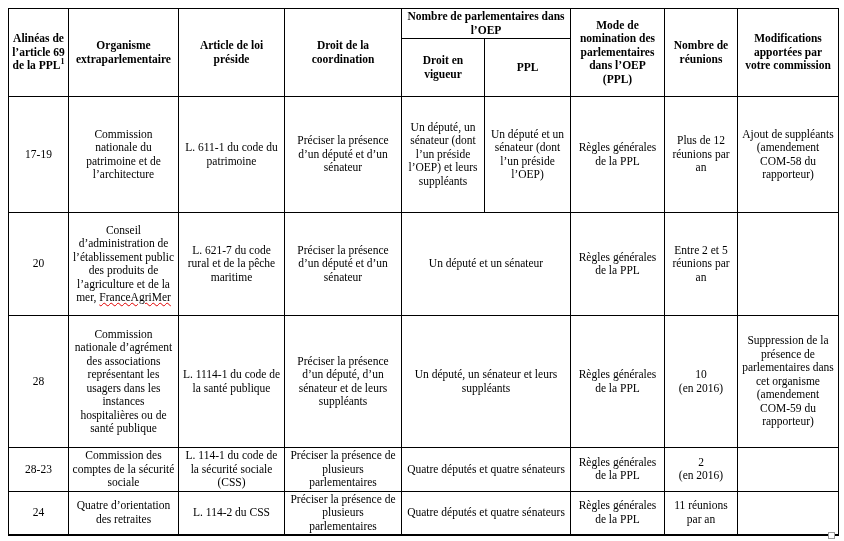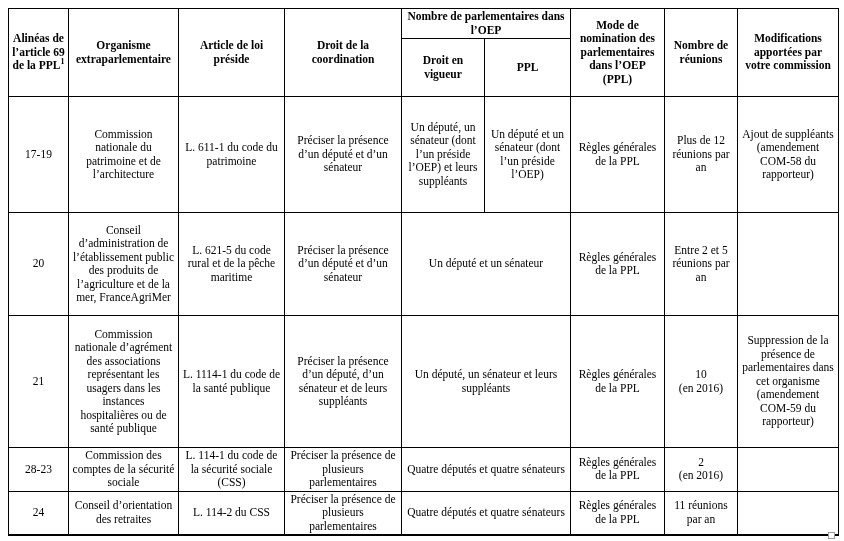--- a/index.html
+++ b/index.html
@@ -24,20 +24,21 @@
     border: 1px solid #000000;
     padding: 1px 3px;
     vertical-align: middle;
     overflow: hidden;
     word-wrap: break-word;
   }
   .oep th { font-weight: bold; }
   .bold { font-weight: normal; }
   .preline { white-space: pre-line; }
   .spellcheck {
+    text-decoration: underline;
     text-decoration-style: wavy;
     text-decoration-color: #e00000;
     text-decoration-thickness: 1px;
   }
   sup { font-size: 8px; line-height: 0; }
   tr.r-h1 { height: 30px; }
   tr.r-h2 { height: 58px; }
   tr.r-1 { height: 116px; }
   tr.r-2 { height: 103px; }
   tr.r-3 { height: 132px; }
@@ -90,29 +91,29 @@
       <td>Préciser la présence d’un député et d’un sénateur</td>
       <td>Un député, un sénateur (dont l’un préside l’OEP) et leurs suppléants</td>
       <td>Un député et un sénateur (dont l’un préside l’OEP)</td>
       <td>Règles générales de la PPL</td>
       <td>Plus de 12 réunions par an</td>
       <td class="bold">Ajout de suppléants (amendement COM-58 du rapporteur)</td>
     </tr>
     <tr class="r-2">
       <td>20</td>
       <td><span>Conseil d’administration de l’établissement public des produits de l’agriculture et de la mer,</span> <span class="spellcheck">FranceAgriMer</span></td>
-      <td>L. 621-5 du code rural et de la pêche maritime</td>
+      <td>L. 621-7 du code rural et de la pêche maritime</td>
       <td>Préciser la présence d’un député et d’un sénateur</td>
       <td colspan="2">Un député et un sénateur</td>
       <td>Règles générales de la PPL</td>
       <td>Entre 2 et 5 réunions par an</td>
       <td class="bold"></td>
     </tr>
     <tr class="r-3">
-      <td>21</td>
+      <td>28</td>
       <td>Commission nationale d’agrément des associations représentant les usagers dans les instances hospitalières ou de santé publique</td>
       <td>L. 1114-1 du code de la santé publique</td>
       <td>Préciser la présence d’un député, d’un sénateur et de leurs suppléants</td>
       <td colspan="2">Un député, un sénateur et leurs suppléants</td>
       <td>Règles générales de la PPL</td>
       <td class="preline">10
 (en 2016)</td>
       <td class="bold">Suppression de la présence de parlementaires dans cet organisme (amendement COM-59 du rapporteur)</td>
     </tr>
     <tr class="r-4">
@@ -121,21 +122,21 @@
       <td>L. 114-1 du code de la sécurité sociale (CSS)</td>
       <td>Préciser la présence de plusieurs parlementaires</td>
       <td colspan="2">Quatre députés et quatre sénateurs</td>
       <td>Règles générales de la PPL</td>
       <td class="preline">2
 (en 2016)</td>
       <td class="bold"></td>
     </tr>
     <tr class="r-5">
       <td>24</td>
-      <td>Conseil d’orientation des retraites</td>
+      <td>Quatre d’orientation des retraites</td>
       <td>L. 114-2 du CSS</td>
       <td>Préciser la présence de plusieurs parlementaires</td>
       <td colspan="2">Quatre députés et quatre sénateurs</td>
       <td>Règles générales de la PPL</td>
       <td>11 réunions par an</td>
       <td class="bold"></td>
     </tr>
   </tbody>
 </table>
 

